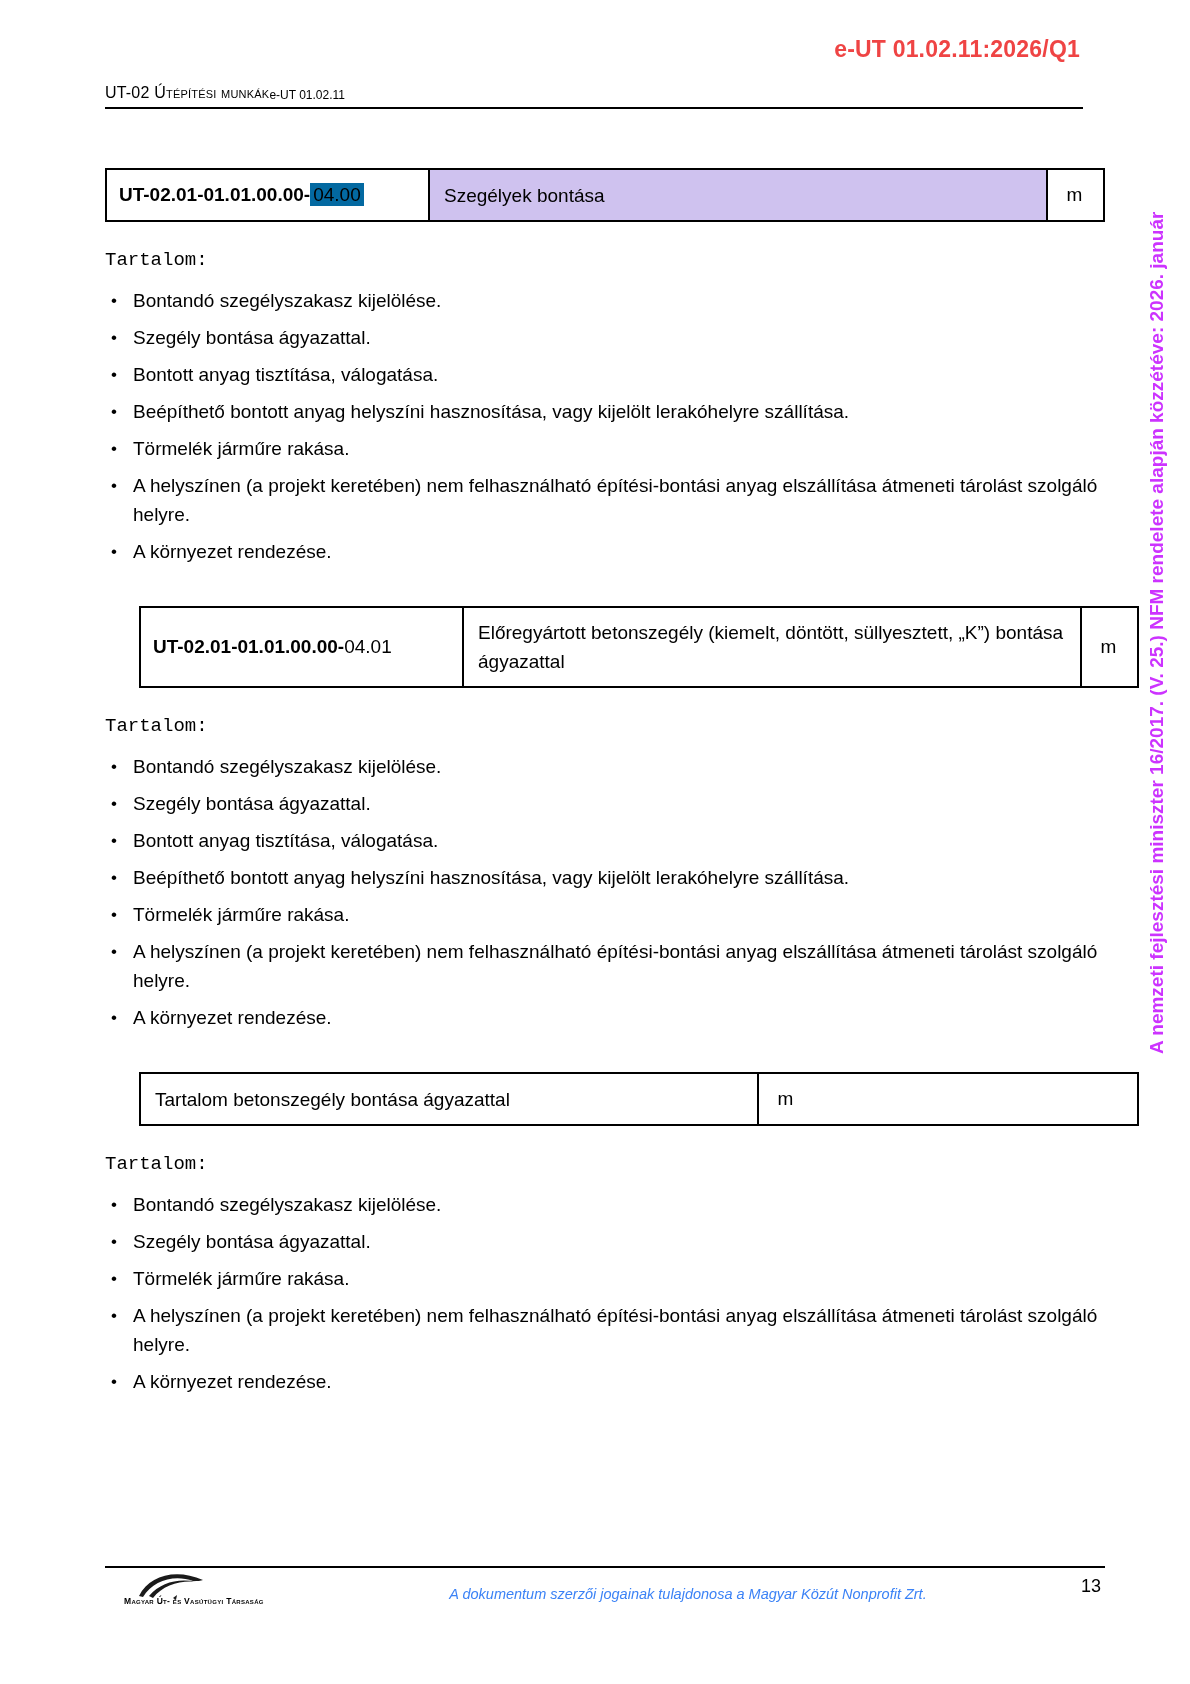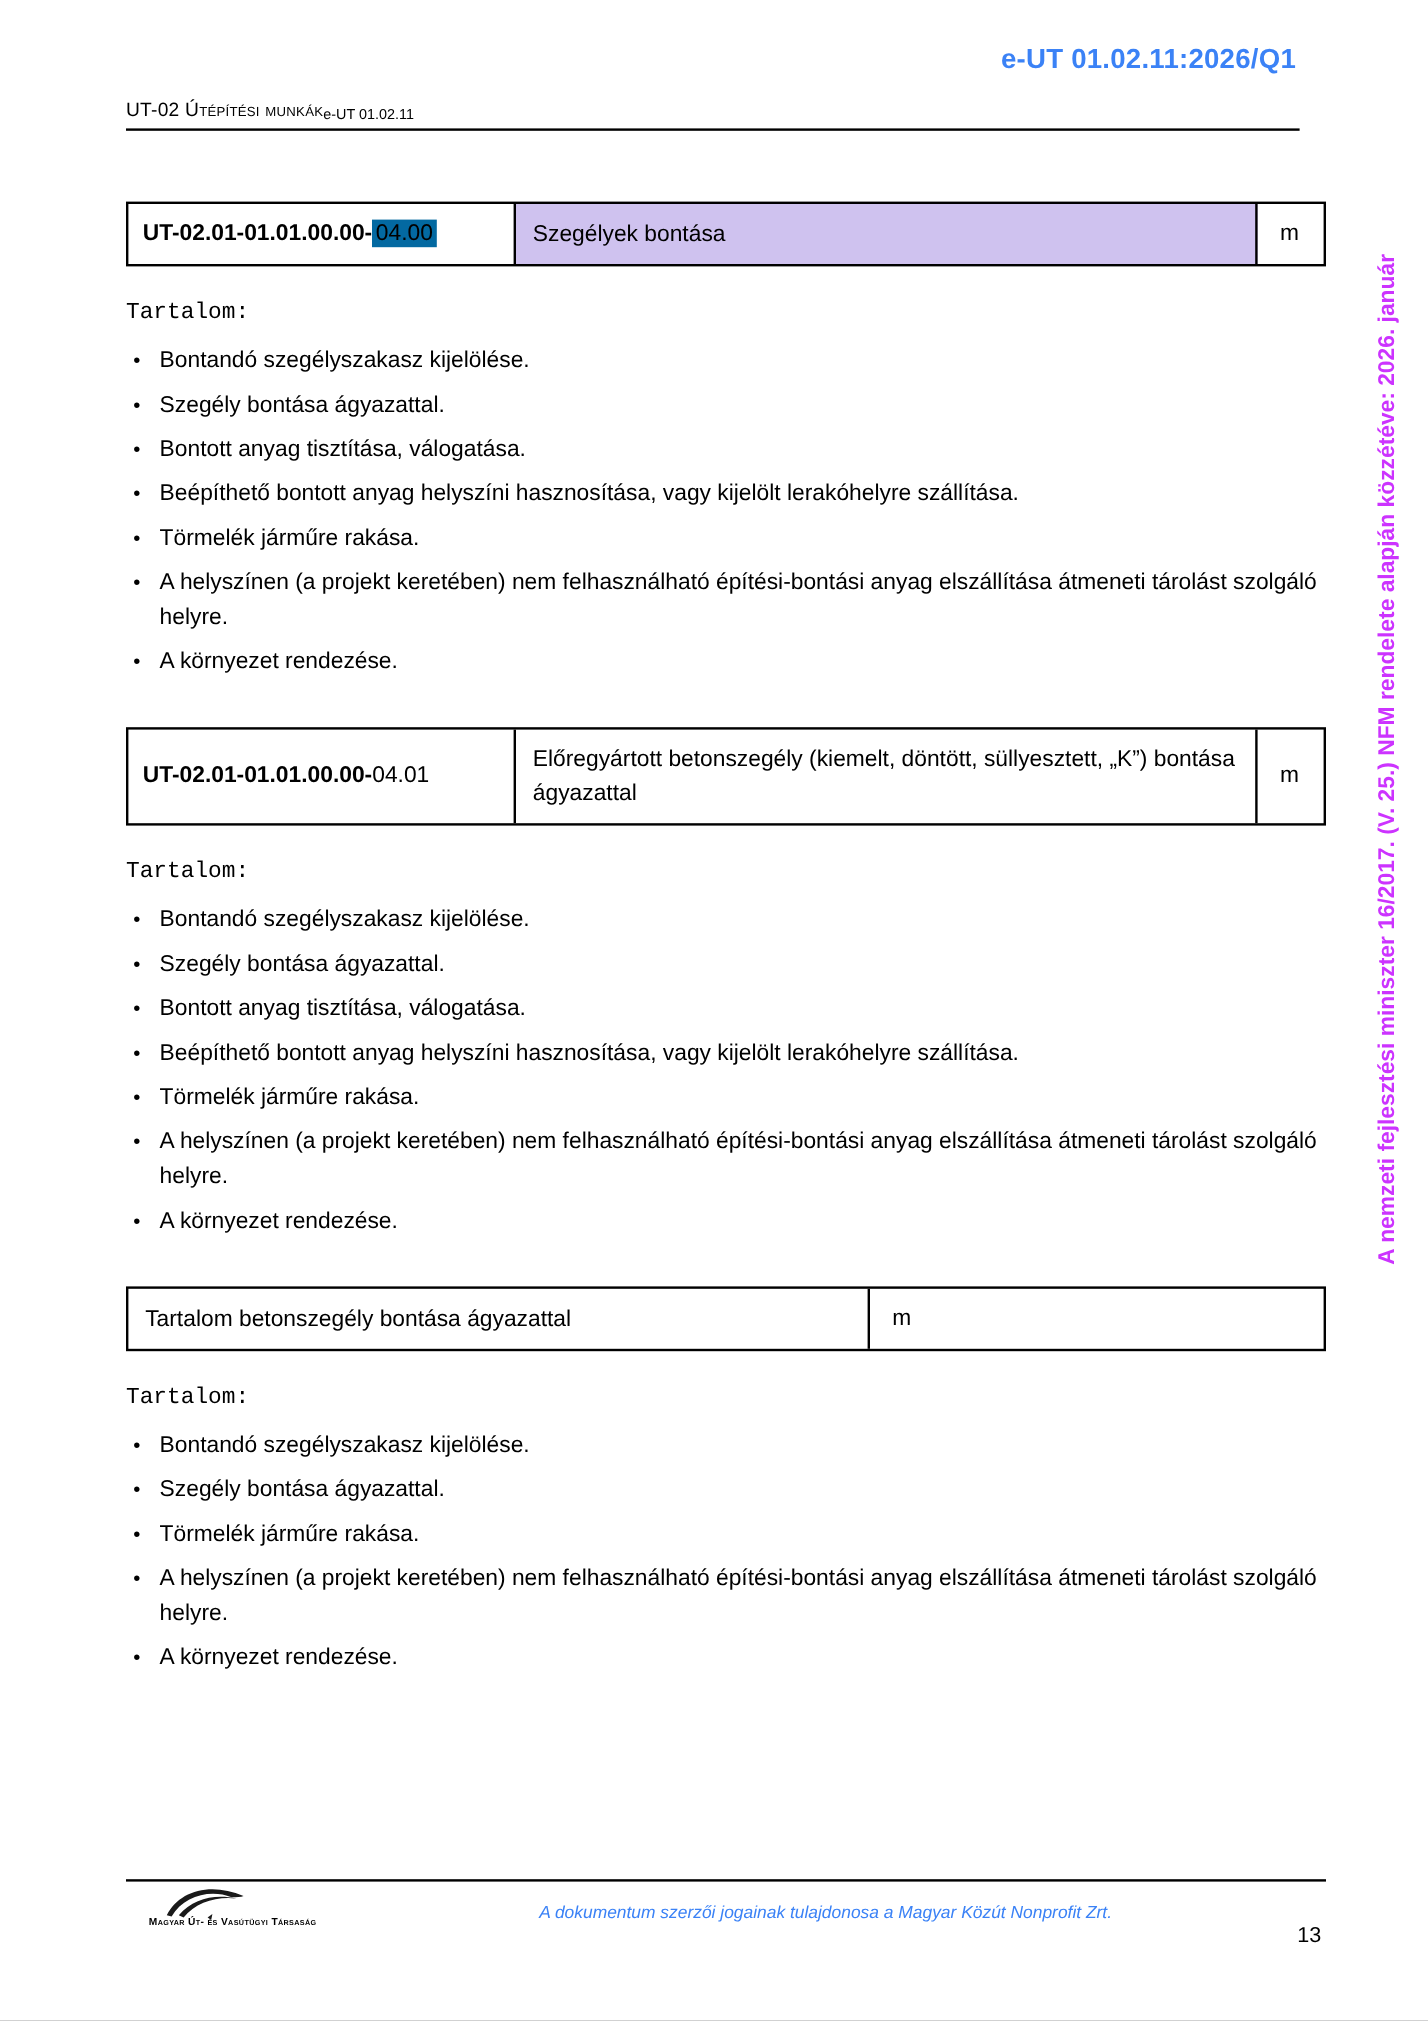--- a/index.html
+++ b/index.html
@@ -8,21 +8,21 @@
     width:1190px;height:1684px;
     background:#ffffff;
     font-family:"Liberation Sans", sans-serif;
     color:#000;
     overflow:hidden;
     margin:0 auto;
   }
   
   .doc-code-top{
     position:absolute; top:36px; right:110px;
-    font-size:23px; font-weight:bold; color:#3b82f6;
+    font-size:23px; font-weight:bold; color:#ef4444;
     letter-spacing:0.2px;
   }
   
   .running-header{
     position:absolute; top:84px; left:105px; width:978px;
     display:flex; justify-content:flex-start; align-items:flex-end;
     border-bottom:2px solid #000;
     padding-bottom:5px;
   }
   .rh-left{font-size:16px; font-variant:small-caps; letter-spacing:0.2px;}
@@ -36,21 +36,21 @@
     display:flex; align-items:center;
   }
   
   .content{position:absolute; top:168px; left:105px; width:1000px;}
   .spec-table{
     display:flex; width:100%;
     border:2px solid #000;
     box-sizing:border-box;
     background:#fff;
   }
-  .spec-table.mt{margin-top:40px;}
+  .spec-table.mt{margin-top:40px;margin-left:34px;}
   .cell{box-sizing:border-box; display:flex; align-items:center;}
   .cell-code{
     width:323px; border-right:2px solid #000;
     padding:10px 6px 10px 12px;
     font-size:19px; white-space:nowrap;
   }
   .code-prefix{font-weight:bold;}
   .code-suffix{font-weight:normal;}
   .code-suffix.hl{background:#0369a1; padding:1px 3px;}
   .cell-desc{
@@ -87,21 +87,21 @@
   .footer-logo svg{display:block; margin-left:30px;}
   .logo-caption{
     font-size:8.5px; font-weight:bold; font-variant:small-caps;
     letter-spacing:0.3px; white-space:nowrap; margin-top:-4px;padding-left:19px;
   }
   .footer-center{
     flex:1; text-align:center;
     font-size:14.5px; font-style:italic; color:#3b82f6;
     margin-top:16px;
   }
-  .page-number{font-size:18px; margin-top:32px; padding-right:4px;}
+  .page-number{font-size:18px; margin-top:6px; padding-right:4px;}
 </style>
 </head>
 <body>
 
 <div class="page">
 
   <div class="doc-code-top">e-UT 01.02.11:2026/Q1</div>
 
   <div class="running-header">
     <span class="rh-left">UT-02 Útépítési munkák</span>

